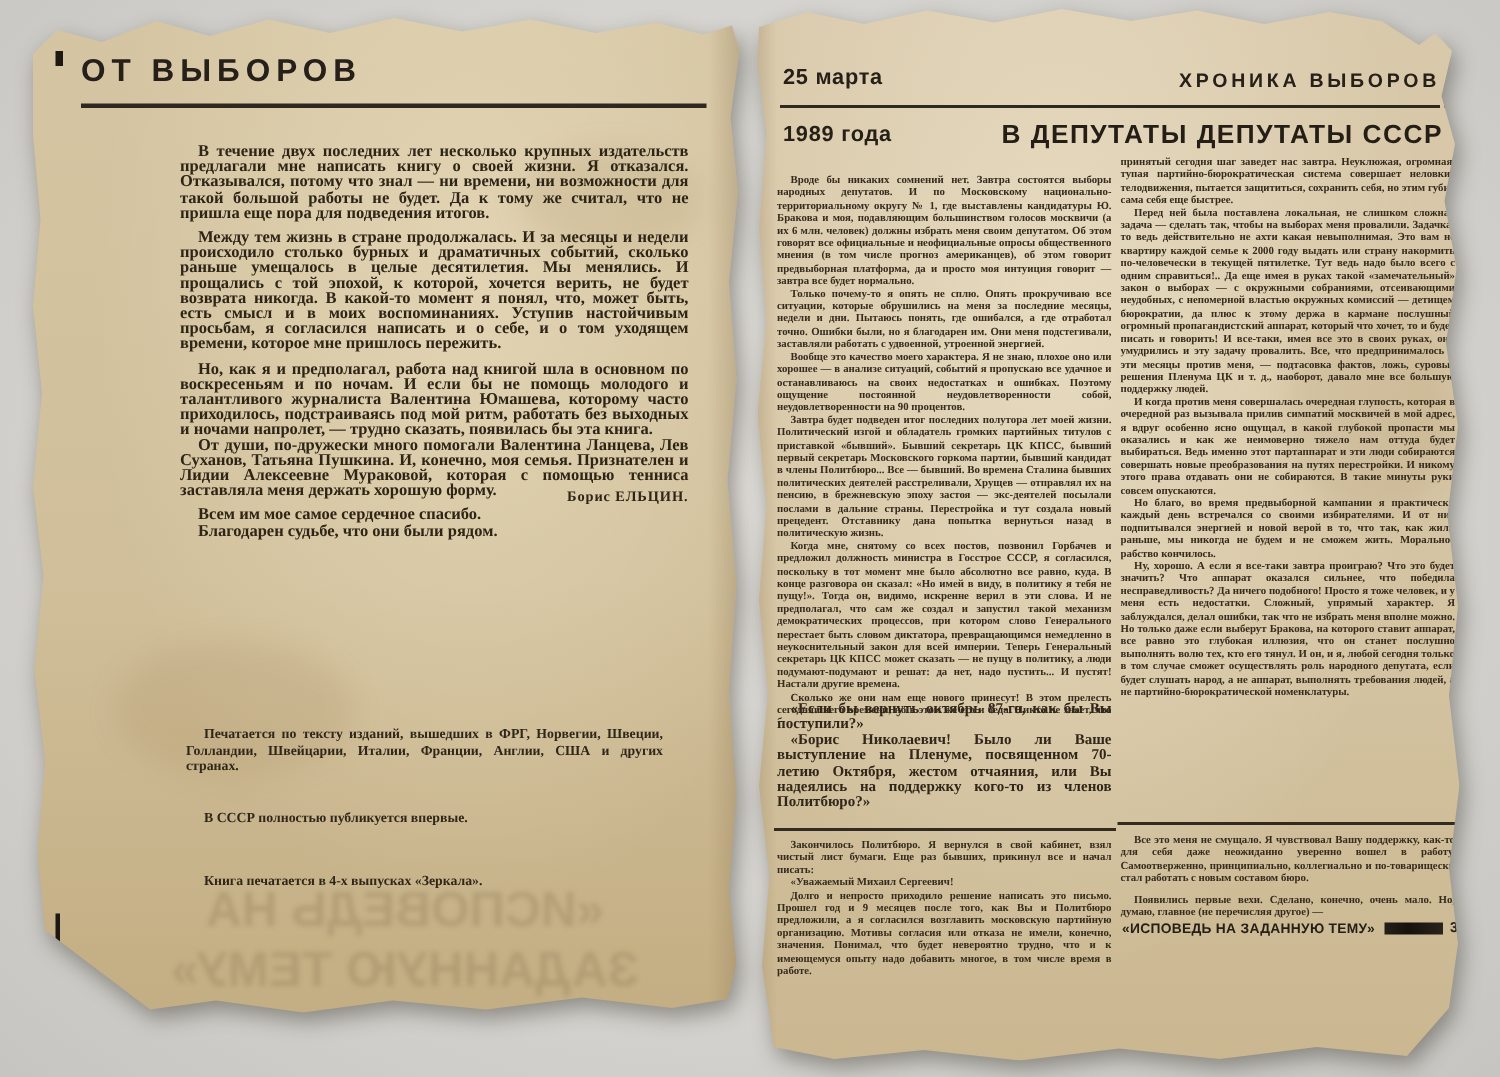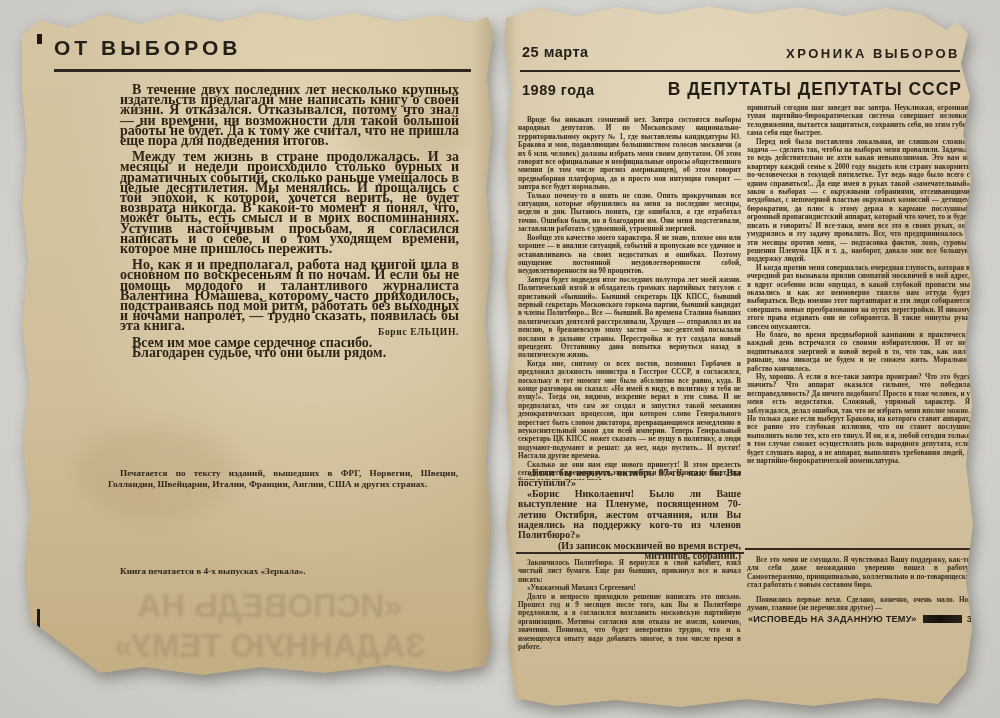--- a/index.html
+++ b/index.html
@@ -21,33 +21,33 @@
     clip-path:polygon(6px 28px,22px 12px,52px 20px,88px 6px,124px 16px,163px 5px,204px 14px,247px 4px,292px 13px,338px 5px,381px 14px,421px 7px,453px 15px,472px 9px,477px 26px,471px 70px,476px 120px,470px 180px,475px 245px,469px 312px,475px 382px,470px 452px,475px 522px,470px 585px,475px 635px,469px 658px,432px 664px,372px 657px,308px 665px,246px 659px,186px 667px,128px 659px,84px 665px,14px 612px,9px 560px,14px 500px,7px 438px,13px 376px,6px 316px,12px 254px,6px 196px,11px 138px,6px 82px);
   }
   .page-left::after{content:"";position:absolute;right:0;top:0;bottom:0;width:22px;
     background:linear-gradient(to left, rgba(120,98,62,.28), rgba(0,0,0,0));}
   .stain{position:absolute;border-radius:50%;filter:blur(9px);background:rgba(150,118,66,.12);}
 
   .lp-title{position:absolute;left:38px;top:28px;margin:0;
     font-family:"Liberation Sans", sans-serif;font-size:21px;font-weight:700;
     letter-spacing:4px;color:#26201a;}
   .lp-rule{position:absolute;left:38px;top:61px;width:417px;height:2.5px;background:#2e2820;}
-  .lp-body{position:absolute;left:104px;top:77px;width:339px;
-    font-size:14px;line-height:10.2px;font-weight:700;text-align:justify;color:#2e2517;}
+  .lp-body{position:absolute;left:104px;top:88px;width:339px;
+    font-size:11px;line-height:10.2px;font-weight:700;text-align:justify;color:#2e2517;}
   .lp-body p{margin:0;text-indent:12px;}
   .lp-body p.gap{margin-top:6px;}
   .lp-sign{position:absolute;left:104px;top:318px;width:339px;text-align:right;
     font-size:9.6px;font-weight:700;letter-spacing:.6px;color:#2e2517;}
   .lp-honor{position:absolute;left:60px;top:340px;width:420px;text-align:center;
     font-family:"Liberation Sans", sans-serif;font-size:13.5px;font-weight:700;
     line-height:21px;color:#2b2317;letter-spacing:.3px;}
   .lp-honor div{transform:scaleY(1.08);}
   .lp-note{position:absolute;left:92px;width:350px;font-size:9.2px;line-height:10.6px;
     font-weight:700;text-align:justify;color:#30271a;}
-  .lp-note p{margin:0;text-indent:12px;}
+  .lp-note p{margin:16px;text-indent:12px;}
   .note1{top:460px;} .note2{top:516px;} .note3{top:558px;}
   .ghost{position:absolute;left:42px;top:578px;width:424px;height:82px;overflow:hidden;
     font-family:"Liberation Sans", sans-serif;font-weight:700;font-size:33px;line-height:40px;
     text-align:center;color:rgba(104,86,50,.20);transform:scaleX(-1);filter:blur(1.6px);}
   .mark{position:absolute;background:#1d1812;}
   .mark-top{left:21px;top:26px;width:5px;height:10px;}
   .mark-bottom{left:21px;top:601px;width:3px;height:23px;}
 
   
   .wrap-right{left:498px;top:4px;width:492px;height:710px;}
@@ -105,29 +105,33 @@
     <div class="mark mark-top"></div>
     <div class="mark mark-bottom"></div>
 
     <h1 class="lp-title">ОТ ВЫБОРОВ</h1>
     <div class="lp-rule"></div>
 
     <div class="lp-body">
       <p>В течение двух последних лет несколько крупных издательств предлагали мне написать книгу о своей жизни. Я отказался. Отказывался, потому что знал — ни времени, ни возможности для такой большой работы не будет. Да к тому же считал, что не пришла еще пора для подведения итогов.</p>
       <p class="gap">Между тем жизнь в стране продолжалась. И за месяцы и недели происходило столько бурных и драматичных событий, сколько раньше умещалось в целые десятилетия. Мы менялись. И прощались с той эпохой, к которой, хочется верить, не будет возврата никогда. В какой-то момент я понял, что, может быть, есть смысл и в моих воспоминаниях. Уступив настойчивым просьбам, я согласился написать и о себе, и о том уходящем времени, которое мне пришлось пережить.</p>
       <p class="gap">Но, как я и предполагал, работа над книгой шла в основном по воскресеньям и по ночам. И если бы не помощь молодого и талантливого журналиста Валентина Юмашева, которому часто приходилось, подстраиваясь под мой ритм, работать без выходных и ночами напролет, — трудно сказать, появилась бы эта книга.</p>
+      <p>От души, по-дружески много помогали Валентина Ланцева, Лев Суханов, Татьяна Пушкина. И, конечно, моя семья. Признателен и Лидии Алексеевне Мураковой, которая с помощью тенниса заставляла меня держать хорошую форму.</p>
       <p class="gap">Всем им мое самое сердечное спасибо.</p>
       <p>Благодарен судьбе, что они были рядом.</p>
     </div>
 
     <div class="lp-sign">Борис ЕЛЬЦИН.</div>
 
 
     <div class="lp-note note1">
       <p>Печатается по тексту изданий, вышедших в ФРГ, Норвегии, Швеции, Голландии, Швейцарии, Италии, Франции, Англии, США и других странах.</p>
+    </div>
+    <div class="lp-note note2">
+      <p>В СССР полностью публикуется впервые.</p>
     </div>
     <div class="lp-note note3">
       <p>Книга печатается в 4-х выпусках «Зеркала».</p>
     </div>
 
     <div class="ghost">«ИСПОВЕДЬ НА ЗАДАННУЮ ТЕМУ»</div>
   </div>
 </div>
 
 <div class="page-wrap wrap-right">
@@ -146,21 +150,20 @@
       <p>Только почему-то я опять не сплю. Опять прокручиваю все ситуации, которые обрушились на меня за последние месяцы, недели и дни. Пытаюсь понять, где ошибался, а где отработал точно. Ошибки были, но я благодарен им. Они меня подстегивали, заставляли работать с удвоенной, утроенной энергией.</p>
       <p>Вообще это качество моего характера. Я не знаю, плохое оно или хорошее — в анализе ситуаций, событий я пропускаю все удачное и останавливаюсь на своих недостатках и ошибках. Поэтому ощущение постоянной неудовлетворенности собой, неудовлетворенности на 90 процентов.</p>
       <p>Завтра будет подведен итог последних полутора лет моей жизни. Политический изгой и обладатель громких партийных титулов с приставкой «бывший». Бывший секретарь ЦК КПСС, бывший первый секретарь Московского горкома партии, бывший кандидат в члены Политбюро... Все — бывший. Во времена Сталина бывших политических деятелей расстреливали, Хрущев — отправлял их на пенсию, в брежневскую эпоху застоя — экс-деятелей посылали послами в дальние страны. Перестройка и тут создала новый прецедент. Отставнику дана попытка вернуться назад в политическую жизнь.</p>
       <p>Когда мне, снятому со всех постов, позвонил Горбачев и предложил должность министра в Госстрое СССР, я согласился, поскольку в тот момент мне было абсолютно все равно, куда. В конце разговора он сказал: «Но имей в виду, в политику я тебя не пущу!». Тогда он, видимо, искренне верил в эти слова. И не предполагал, что сам же создал и запустил такой механизм демократических процессов, при котором слово Генерального перестает быть словом диктатора, превращающимся немедленно в неукоснительный закон для всей империи. Теперь Генеральный секретарь ЦК КПСС может сказать — не пущу в политику, а люди подумают-подумают и решат: да нет, надо пустить... И пустят! Настали другие времена.</p>
       <p>Сколько же они нам еще нового принесут! В этом прелесть сегодняшнего времени, но в этом же его и беда. Никто не знает, что будет дальше, и куда пред-</p>
     </div>
 
     <div class="quote">
       <p>«Если бы вернуть октябрь 87-го, как бы Вы поступили?»</p>
       <p>«Борис Николаевич! Было ли Ваше выступление на Пленуме, посвященном 70-летию Октября, жестом отчаяния, или Вы надеялись на поддержку кого-то из членов Политбюро?»</p>
-      <p class="attr">(Из записок москвичей во время встреч, митингов, собраний.)</p>
     </div>
 
     <div class="colrule rule-c1"></div>
     <div class="col letter1">
       <p>Закончилось Политбюро. Я вернулся в свой кабинет, взял чистый лист бумаги. Еще раз бывших, прикинул все и начал писать:</p>
       <p>«Уважаемый Михаил Сергеевич!</p>
       <p>Долго и непросто приходило решение написать это письмо. Прошел год и 9 месяцев после того, как Вы и Политбюро предложили, а я согласился возглавить московскую партийную организацию. Мотивы согласия или отказа не имели, конечно, значения. Понимал, что будет невероятно трудно, что и к имеющемуся опыту надо добавить многое, в том числе время в работе.</p>
     </div>
 
     <div class="col col2">

